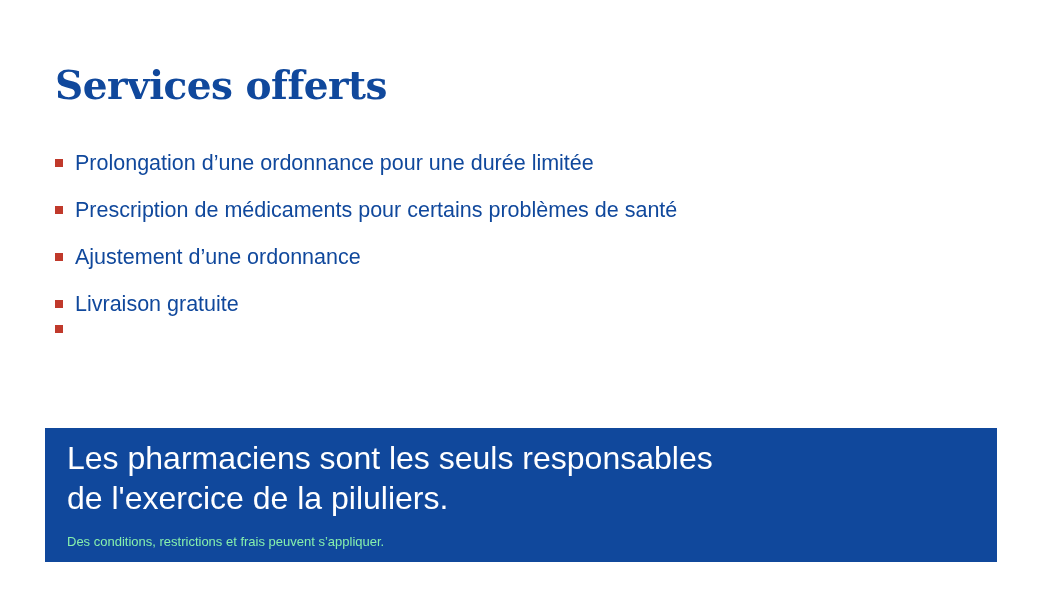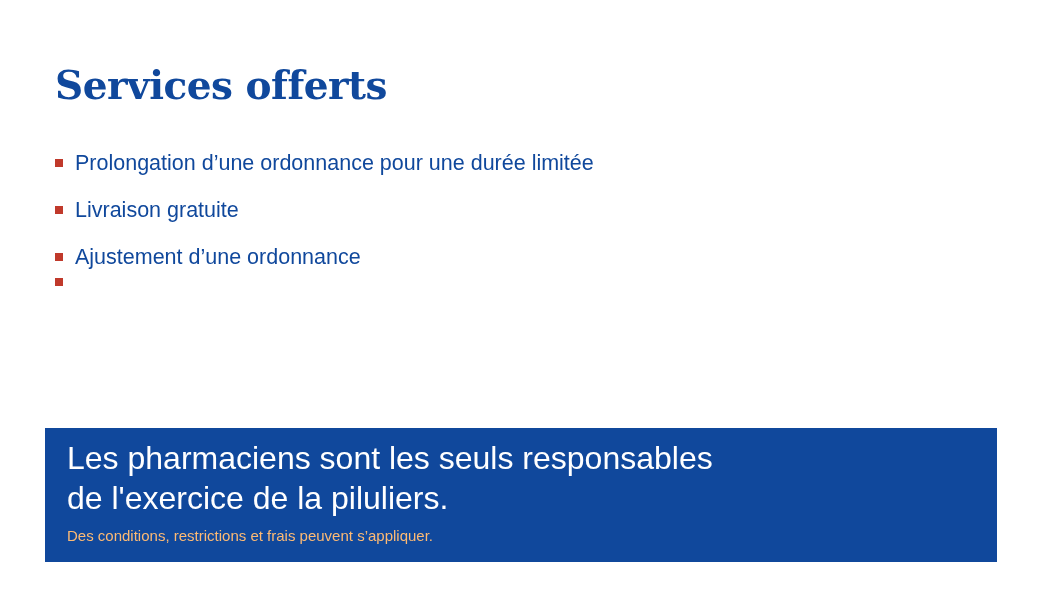--- a/index.html
+++ b/index.html
@@ -73,46 +73,50 @@
   }
   .callout-line {
     font-family: "Liberation Sans", sans-serif;
     font-size: 32px;
     color: #ffffff;
     line-height: 40px;
     white-space: nowrap;
   }
   .callout-sub {
     font-family: "Liberation Sans", sans-serif;
-    font-size: 15px;
-    color: #fdba74;
+    font-size: 13px;
+    color: #86efac;
     line-height: 24px;
-    margin-top: 6px;
+    margin-top: 12px;
     white-space: nowrap;
   }
 </style>
 </head>
 <body>
 
 <div class="slide">
 
   <div class="slide-title">Services offerts</div>
 
   <ul class="bullet-list">
     <li class="bullet-item">
       <span class="bullet-marker"></span>
       <span class="bullet-text">Prolongation d’une ordonnance pour une durée limitée</span>
     </li>
     <li class="bullet-item">
       <span class="bullet-marker"></span>
-      <span class="bullet-text">Livraison gratuite</span>
+      <span class="bullet-text">Prescription de médicaments pour certains problèmes de santé</span>
     </li>
     <li class="bullet-item">
       <span class="bullet-marker"></span>
       <span class="bullet-text">Ajustement d’une ordonnance</span>
+    </li>
+    <li class="bullet-item">
+      <span class="bullet-marker"></span>
+      <span class="bullet-text">Livraison gratuite</span>
     </li>
     <li class="bullet-item">
       <span class="bullet-marker"></span>
     </li>
   </ul>
 
   <div class="callout">
     <div class="callout-line">Les pharmaciens sont les seuls responsables</div>
     <div class="callout-line">de l'exercice de la piluliers.</div>
     <div class="callout-sub">Des conditions, restrictions et frais peuvent s’appliquer.</div>

